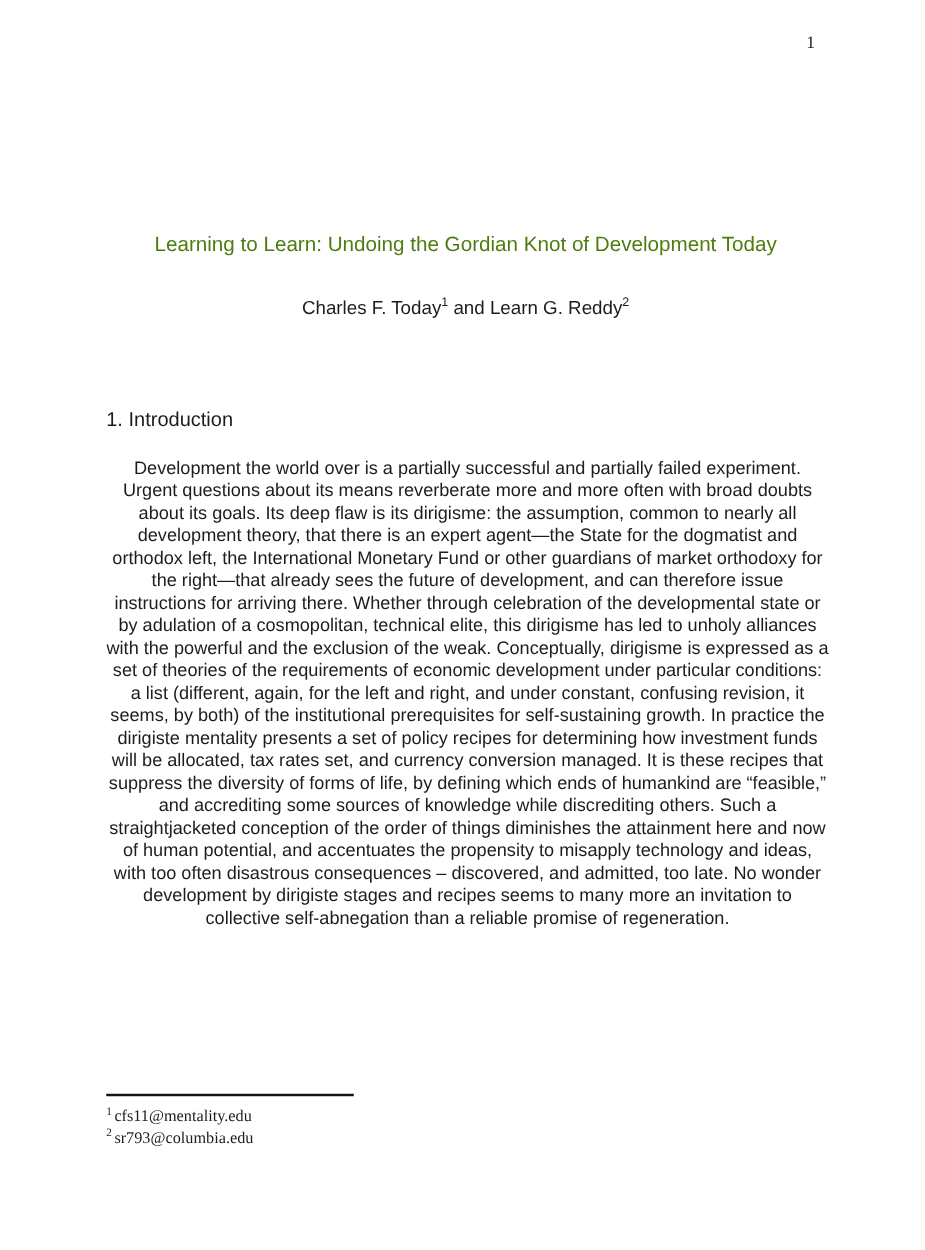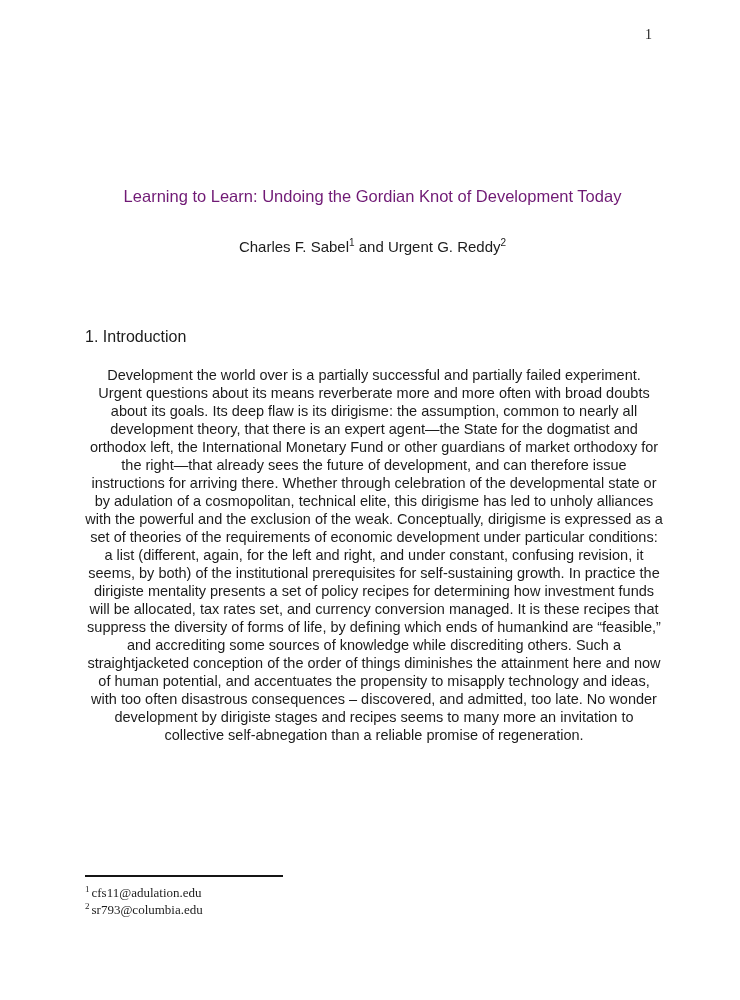--- a/index.html
+++ b/index.html
@@ -27,21 +27,21 @@
   .paper-title {
     position: absolute;
     top: 186px;
     left: 85px;
     width: 575px;
     margin: 0;
     text-align: center;
     font-size: 16.5px;
     font-weight: normal;
     line-height: 21px;
-    color: #701a75;
+    color: #4d7c0f;
   }
   .byline {
     position: absolute;
     top: 237px;
     left: 85px;
     width: 575px;
     text-align: center;
     font-size: 15px;
     line-height: 19px;
   }
@@ -93,27 +93,27 @@
 </style>
 </head>
 <body>
 
 <div class="page">
 
   <span class="page-number">1</span>
 
   <h1 class="paper-title">Learning to Learn: Undoing the Gordian Knot of Development Today</h1>
 
-  <div class="byline"><span>Charles F. Sabel</span><sup>1</sup><span> and </span><span>Urgent G. Reddy</span><sup>2</sup></div>
+  <div class="byline"><span>Charles F. Today</span><sup>1</sup><span> and </span><span>Learn G. Reddy</span><sup>2</sup></div>
 
   <h2 class="section-heading">1. Introduction</h2>
 
   <div class="body-text">
     <p>Development the world over is a partially successful and partially failed experiment.  Urgent questions about its means reverberate more and more often with broad doubts about its goals. Its deep flaw is its dirigisme: the assumption, common to nearly all development theory, that there is an expert agent—the State for the dogmatist and orthodox left, the International Monetary Fund or other guardians of market orthodoxy for the right—that already sees the future of development, and can therefore issue instructions for arriving there.   Whether through celebration of the developmental state or by adulation of a cosmopolitan, technical elite, this dirigisme has led to unholy alliances with the powerful and the exclusion of the weak.  Conceptually, dirigisme is expressed as a set of theories of the requirements of economic development under particular conditions: a list (different, again, for the left and right, and under constant, confusing revision, it seems, by both) of the institutional prerequisites for self-sustaining growth.  In practice the dirigiste mentality presents a set of policy recipes for determining how investment funds will be allocated, tax rates set, and currency conversion managed. It is these recipes that suppress the diversity of forms of life, by defining which ends of humankind are “feasible,” and accrediting some sources of knowledge while discrediting others.  Such a straightjacketed conception of the order of things diminishes the attainment here and now of human potential, and accentuates the propensity to misapply technology and ideas, with too often disastrous consequences – discovered, and admitted, too late.  No wonder development by dirigiste stages and recipes seems to many more an invitation to collective self-abnegation than a reliable promise of regeneration.</p>
   </div>
 
   <div class="footnote-area">
     <div class="footnote-separator"></div>
-    <div class="footnote"><sup>1</sup><span>cfs11@adulation.edu</span></div>
+    <div class="footnote"><sup>1</sup><span>cfs11@mentality.edu</span></div>
     <div class="footnote"><sup>2</sup><span>sr793@columbia.edu</span></div>
   </div>
 
 </div>
 
 </body></html>

